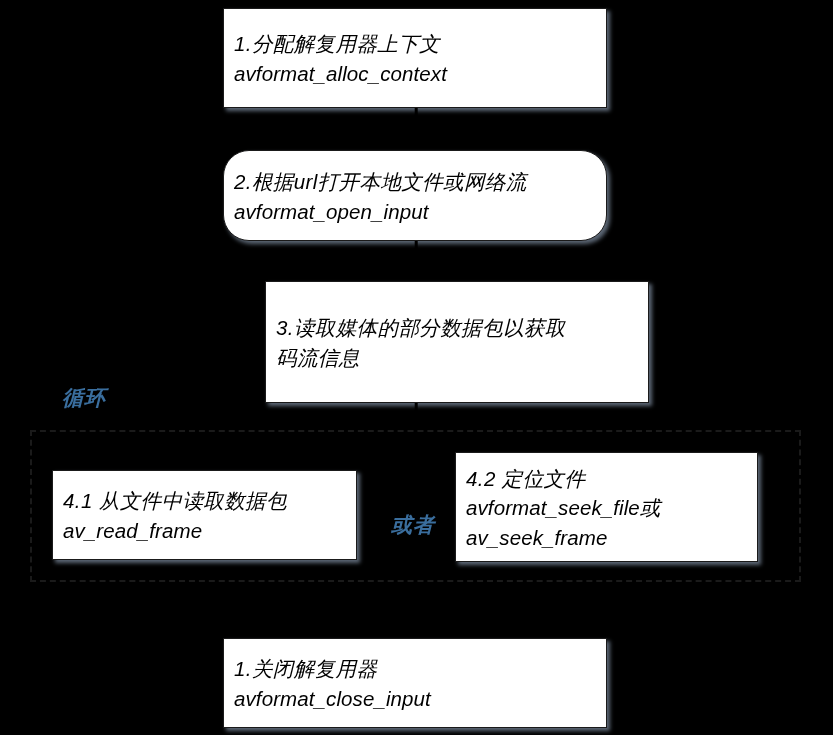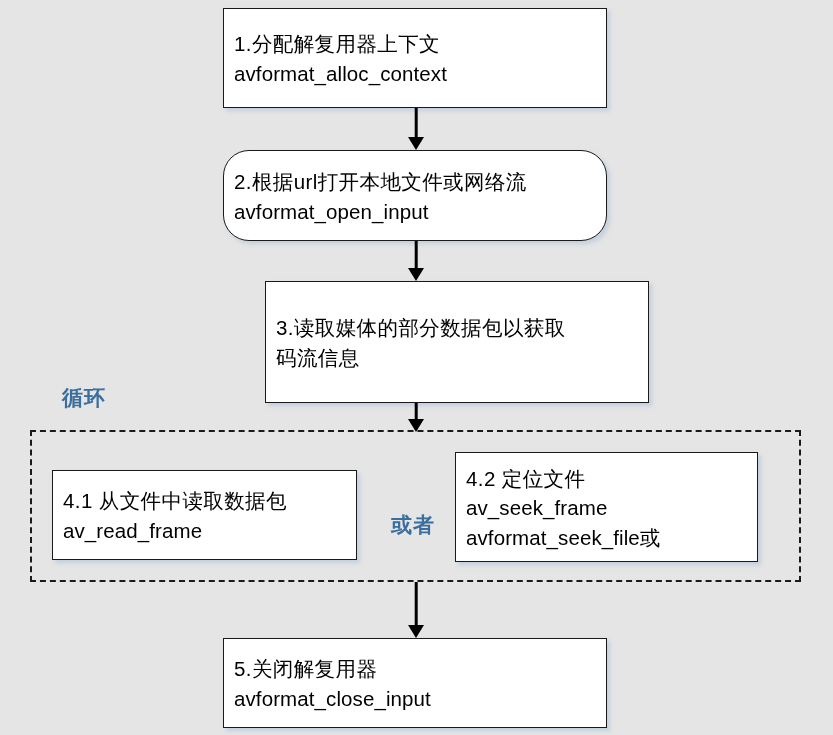--- a/index.html
+++ b/index.html
@@ -4,23 +4,24 @@
 <style>
   html, body {
     margin: 0;
     padding: 0;
     background: #ffffff;
   }
   #canvas {
     position: relative;
     width: 833px;
     height: 735px;
-    background: #e5e5e5;
+    background: #000000;
     font-family: "Liberation Sans", "DejaVu Sans", sans-serif;
     overflow: hidden;
+    font-style: italic;
   }
   .node {
     position: absolute;
     box-sizing: border-box;
     background: #ffffff;
     border: 1.4px solid #1a1a1a;
     box-shadow: 3px 3px 4px rgba(170, 190, 215, 0.55);
     padding: 6px 10px 4px 10px;
     display: flex;
     flex-direction: column;
@@ -141,27 +142,27 @@
 
   <div class="node" id="node-41">
     <span class="line cjk">4.1 从文件中读取数据包</span>
     <span class="line">av_read_frame</span>
   </div>
 
   <span class="blue-label" id="label-or">或者</span>
 
   <div class="node" id="node-42">
     <span class="line cjk">4.2 定位文件</span>
+    <span class="line">avformat_seek_file或</span>
     <span class="line">av_seek_frame</span>
-    <span class="line">avformat_seek_file或</span>
   </div>
 
   <div class="arrow" id="arrow-loop-5">
     <span class="shaft"></span>
     <span class="head"></span>
   </div>
 
   <div class="node" id="node-5">
-    <span class="line cjk">5.关闭解复用器</span>
+    <span class="line cjk">1.关闭解复用器</span>
     <span class="line">avformat_close_input</span>
   </div>
 
 </div>
 
 </body></html>

